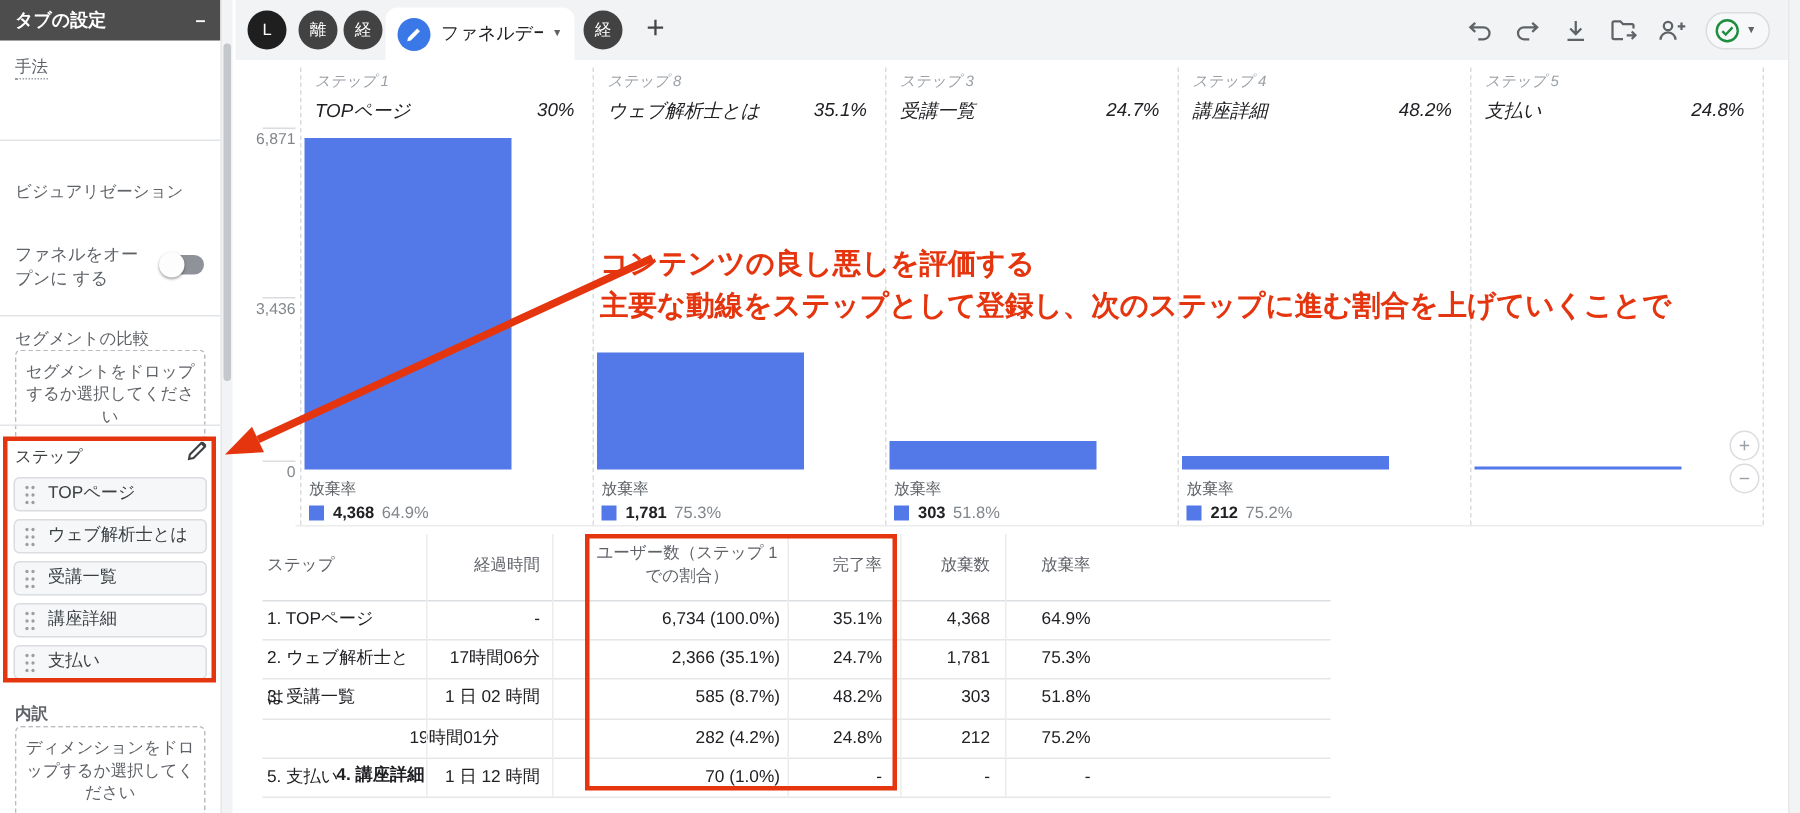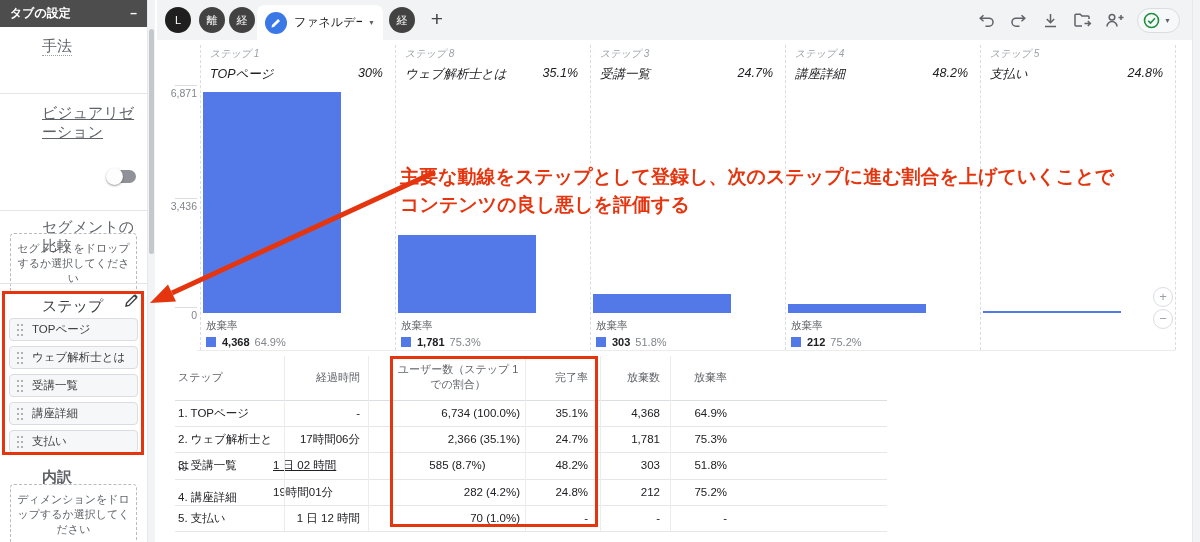--- a/index.html
+++ b/index.html
@@ -5,21 +5,21 @@
   * { margin:0; padding:0; box-sizing:border-box; }
   html,body { background:#fff; }
   body { font-family:"Liberation Sans", sans-serif; }
   .app { position:relative; width:1200px; height:542px; background:#fff; overflow:hidden; }
 
   
   .sidebar { position:absolute; left:0; top:0; width:147px; height:542px; background:#fff; }
   .sb-header { position:absolute; left:0; top:0; width:147px; height:27px; background:#4d4d4d; color:#fff;
                font-size:12px; font-weight:bold; line-height:27px; padding:0 10px; }
   .sb-min { position:absolute; right:10px; top:0; color:#fff; font-weight:bold; cursor:pointer; }
-  .sb-label { position:absolute; left:10px; font-size:15px; color:#5f6368;margin-left:32px; }
+  .sb-label { position:absolute; left:10px; font-size:11px; color:#5f6368; }
   .dotted-u { border-bottom:1px dotted #9aa0a6; padding-bottom:1px; }
   .sb-select { position:absolute; left:10px; width:127px; height:26px; border:1px solid #d0d3d7; border-radius:4px;
                background:#fff; font-size:11.5px; color:#3c4043; line-height:24px; padding:0 18px 0 8px;
                white-space:nowrap; overflow:hidden; }
   .sb-select .caret { position:absolute; right:6px; top:0; font-size:7px; color:#5f6368; line-height:24px; }
   .sb-divider { position:absolute; left:0; width:147px; height:1px; background:#e2e4e7; }
   .toggle-label { position:absolute; left:10px; width:92px; font-size:11.5px; color:#5f6368; line-height:16px; }
   .toggle { position:absolute; left:108; width:28px; height:13px; border-radius:8px; background:#8f9399; }
   .toggle .knob { position:absolute; left:-2px; top:-2px; width:17px; height:17px; border-radius:50%;
                   background:#fdfdfd; box-shadow:0 1px 2px rgba(0,0,0,.4); }
@@ -92,22 +92,23 @@
     <div class="sb-header">
       <span>タブの設定</span>
       <span class="sb-min">–</span>
     </div>
 
     <div class="sb-label" style="top:37px;">
       <span class="dotted-u">手法</span></div>
 
     <div class="sb-divider" style="top:93px;"></div>
 
-    <div class="sb-label" style="top:104px;text-decoration:underline;">ビジュアリゼーション</div>
-
+    <div class="sb-label" style="top:120px;">ビジュアリゼーション</div>
+
+    <div class="toggle-label" style="top:162px;">ファネルをオープンに する</div>
     <div class="toggle" style="left:108px; top:170px;">
         <div class="knob"></div>
       </div>
 
     <div class="sb-divider" style="top:210px;"></div>
 
     <div class="sb-label" style="top:218px;">セグメントの比較</div>
     <div class="dropzone" style="top:233px;">セグメントをドロップするか選択してください</div>
 
     <div class="sb-divider" style="top:283px;"></div>
@@ -318,27 +319,27 @@
         <div class="td-cell" style="left: 500px; top: 360px; width: 70px; text-align: right;">64.9%</div>
         <div class="t-hborder" style="top: 386.2px;"></div>
         <div class="td-cell" style="left: 21px; top: 386.2px; width: 105px; text-align: left;">2. ウェブ解析士とは</div>
         <div class="td-cell" style="left: 116px; top: 386.2px; width: 87px; text-align: right;">17時間06分</div>
         <div class="td-cell" style="left: 238px; top: 386.2px; width: 125px; text-align: right;">2,366 (35.1%)</div>
         <div class="td-cell" style="left: 371px; top: 386.2px; width: 60px; text-align: right;">24.7%</div>
         <div class="td-cell" style="left: 446px; top: 386.2px; width: 57px; text-align: right;">1,781</div>
         <div class="td-cell" style="left: 500px; top: 386.2px; width: 70px; text-align: right;">75.3%</div>
         <div class="t-hborder" style="top: 412.4px;"></div>
         <div class="td-cell" style="left: 21px; top: 412.4px; width: 105px; text-align: left;">3. 受講一覧</div>
-        <div class="td-cell" style="left: 116px; top: 412.4px; width: 87px; text-align: left; text-decoration: underline;">1 日 02 時間</div>
-        <div class="td-cell" style="left: 238px; top: 412.4px; width: 125px; text-align: center;">585 (8.7%)</div>
+        <div class="td-cell" style="left: 116px; top: 412.4px; width: 87px; text-align: right;">1 日 02 時間</div>
+        <div class="td-cell" style="left: 238px; top: 412.4px; width: 125px; text-align: right;">585 (8.7%)</div>
         <div class="td-cell" style="left: 371px; top: 412.4px; width: 60px; text-align: right;">48.2%</div>
         <div class="td-cell" style="left: 446px; top: 412.4px; width: 57px; text-align: right;">303</div>
         <div class="td-cell" style="left: 500px; top: 412.4px; width: 70px; text-align: right;">51.8%</div>
         <div class="t-hborder" style="top: 438.6px;"></div>
-        <div class="td-cell" style="left: 21px; top: 444px; width: 105px; text-align: left;">4. 講座詳細</div>
+        <div class="td-cell" style="left: 21px; top: 464px; width: 105px; text-align: right; font-weight: bold;">4. 講座詳細</div>
         <div class="td-cell" style="left: 116px; top: 438.6px; width: 87px; text-align: left;">19時間01分</div>
         <div class="td-cell" style="left: 238px; top: 438.6px; width: 125px; text-align: right;">282 (4.2%)</div>
         <div class="td-cell" style="left: 371px; top: 438.6px; width: 60px; text-align: right;">24.8%</div>
         <div class="td-cell" style="left: 446px; top: 438.6px; width: 57px; text-align: right;">212</div>
         <div class="td-cell" style="left: 500px; top: 438.6px; width: 70px; text-align: right;">75.2%</div>
         <div class="t-hborder" style="top: 464.8px;"></div>
         <div class="td-cell" style="left: 21px; top: 464.8px; width: 105px; text-align: left;">5. 支払い</div>
         <div class="td-cell" style="left: 116px; top: 464.8px; width: 87px; text-align: right;">1 日 12 時間</div>
         <div class="td-cell" style="left: 238px; top: 464.8px; width: 125px; text-align: right;">70 (1.0%)</div>
         <div class="td-cell" style="left: 371px; top: 464.8px; width: 60px; text-align: right;">-</div>
@@ -359,17 +360,17 @@
   <div class="edge-scroll"></div>
 
   <div class="red-box" style="left:2px; top:291px; width:142px; height:164px;"></div>
 
   <svg class="arrow-svg" width="1200" height="542">
     <line x1="435" y1="172" x2="172" y2="293" stroke="#e5350f" stroke-width="5"></line>
     <polygon points="150,303 168,284.5 176,301.5" fill="#e5350f"></polygon>
   </svg>
 
   <div class="annot-text">
+    <div>コンテンツの良し悪しを評価する</div>
     <div>主要な動線をステップとして登録し、次のステップに進む割合を上げていくことで</div>
-    <div>コンテンツの良し悪しを評価する</div>
   </div>
 
 </div>
 
 </body></html>

